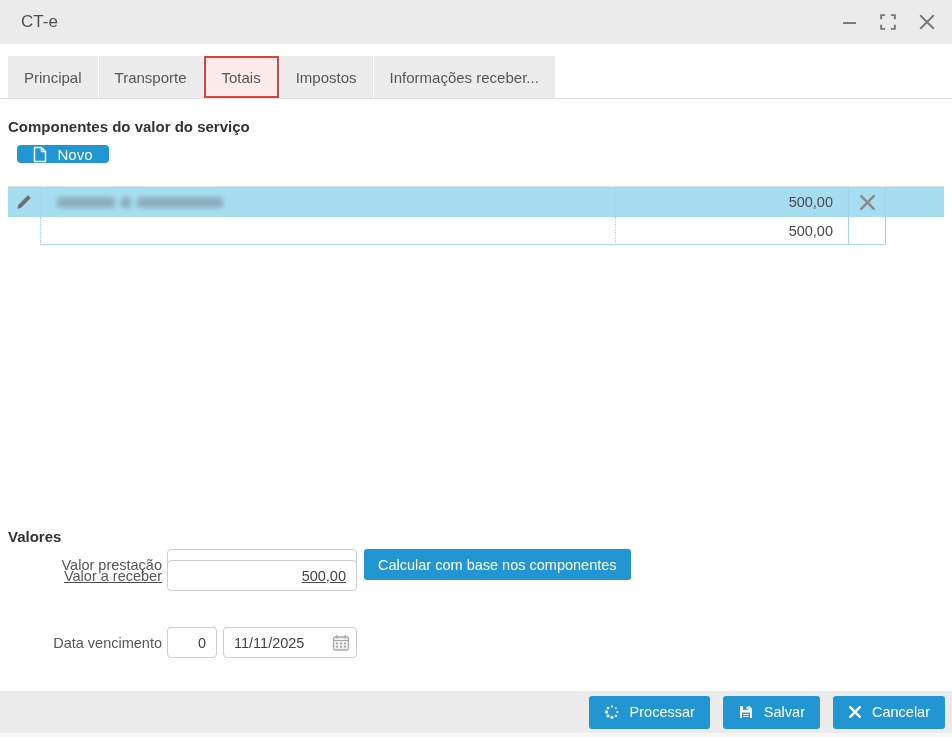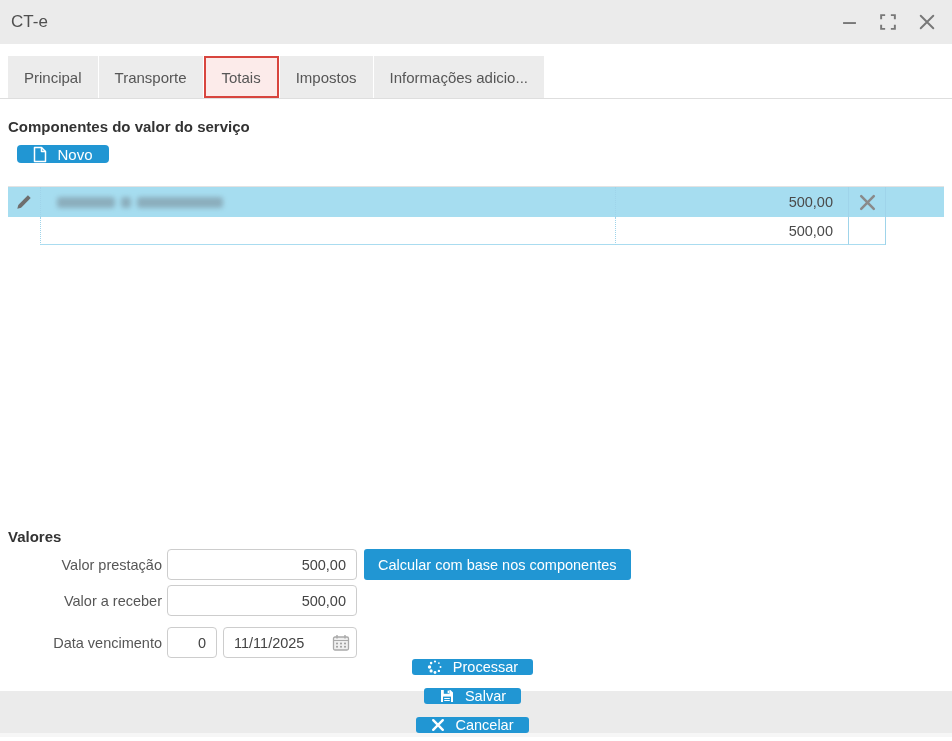--- a/index.html
+++ b/index.html
@@ -11,21 +11,21 @@
     overflow:hidden;
     color:#4a4a4a;
   }
 
   
   .titlebar {
     position:absolute; top:0; left:0; width:952px; height:44px;
     background:#ebebeb;
     display:flex; align-items:center;
   }
-  .titlebar .title { font-size:17px; color:#4f4f4f; margin-left:11px; }
+  .titlebar .title { font-size:17px; color:#4f4f4f; margin-left:21px; }
   .win-controls { margin-left:auto; margin-right:16px; display:flex; align-items:center; gap:21px; }
   .win-btn { width:18px; height:18px; display:flex; align-items:center; justify-content:center; cursor:pointer; }
 
   
   .tabbar {
     position:absolute; top:56px; left:0; width:952px; height:43px;
     border-bottom:1px solid #dedede;
     display:flex; align-items:stretch; padding-left:8px;
   }
   .tab {
@@ -69,42 +69,41 @@
   .t-total .c-name, .t-total .c-valor, .t-total .c-del { border-bottom:1px solid #aadcf0; }
   .icon-btn { background:none; border:none; cursor:pointer; display:flex; align-items:center; justify-content:center; padding:0; }
 
   .redacted { display:flex; align-items:center; gap:6px; filter:blur(2.6px); opacity:.85; }
   .redacted i { display:block; height:11px; border-radius:3px; background:#87a6b4; }
   .redacted .b1 { width:58px; } .redacted .b2 { width:10px; } .redacted .b3 { width:86px; }
 
   
   #valores-title { top:528px; }
   .form-row { position:absolute; left:0; height:31px; display:flex; align-items:center; }
-  #row-prestacao { top:549px; } #row-receber { top:585px; } #row-vencimento { top:627px; }
+  #row-prestacao { top:549px; } #row-receber { top:560px;text-decoration:underline; } #row-vencimento { top:627px; }
   .form-label { width:162px; text-align:right; padding-right:0; font-size:14.5px; color:#565656; }
   .inp {
     height:31px; border:1px solid #cdcdcd; border-radius:4px; background:#fff;
     font-family:"Liberation Sans", sans-serif; font-size:14.5px; color:#444;
     padding:0 10px; outline:none;
   }
   .inp.num { text-align:right; }
   .w-main { width:190px; margin-left:5px; }
   .w-days { width:50px; margin-left:5px; }
   .date-wrap { position:relative; margin-left:6px; }
   .w-date { width:134px; }
   .cal-btn { position:absolute; right:7px; top:7px; }
   #calc-btn { height:31px; margin-left:7px; padding:12px 14px; font-size:14.5px; border-radius:3px; }
 
   
   .footer {
     position:absolute; top:691px; left:0; width:952px; height:46px;
     background:#ebebeb; border-bottom:4px solid #f6f6f6;
     display:flex; align-items:center; justify-content:flex-end; gap:13px;
     padding-right:7px;
-    flex-direction:column;
   }
   .footer .btn-blue { height:33px; padding:0 15px; border-radius:3px; font-size:14.5px; }
 </style>
 </head>
 <body>
 
 <div class="titlebar">
   <span class="title">CT-e</span>
   <div class="win-controls">
     <span class="win-btn">
@@ -126,21 +125,21 @@
         </svg>
     </span>
   </div>
 </div>
 
 <div class="tabbar">
   <div class="tab">Principal</div>
   <div class="tab">Transporte</div>
   <div class="tab highlight">Totais</div>
   <div class="tab">Impostos</div>
-  <div class="tab">Informações adicio...</div>
+  <div class="tab">Informações receber...</div>
 </div>
 
 <div class="section-title" id="components-title">Componentes do valor do serviço</div>
 
 <button class="btn-blue" id="novo-btn">
   <span style="display:flex;">
     <svg width="14" height="17" viewBox="0 0 14 17" fill="none" stroke="#ffffff" stroke-width="1.5" stroke-linejoin="round">
       <path d="M1.5 1.5 h7 l4 4 v10 h-11 z"></path>
         <path d="M8.5 1.5 v4 h4"></path>
     </svg>

